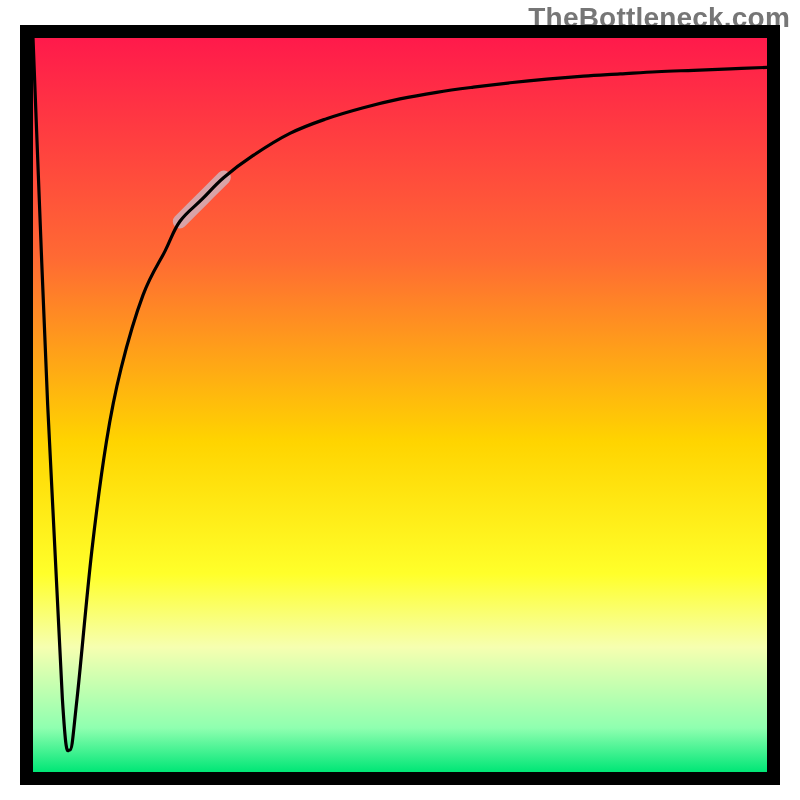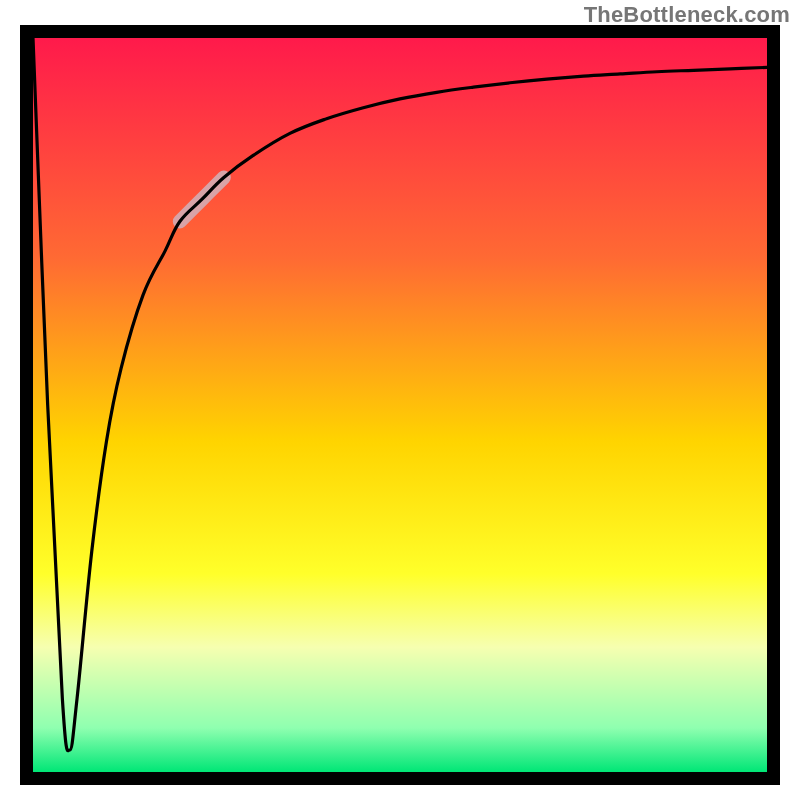--- a/index.html
+++ b/index.html
@@ -13,21 +13,21 @@
   }
   .stage {
     position: relative;
     width: 800px;
     height: 800px;
   }
   .watermark {
     position: absolute;
     top: 2px;
     right: 10px;
-    font-size: 22px;
+    font-size: 28px;
     font-weight: 600;
     color: #767676;
     letter-spacing: 0.2px;
   }
   .plot {
     position: absolute;
     left: 20px;
     top: 25px;
     width: 760px;
     height: 760px;

